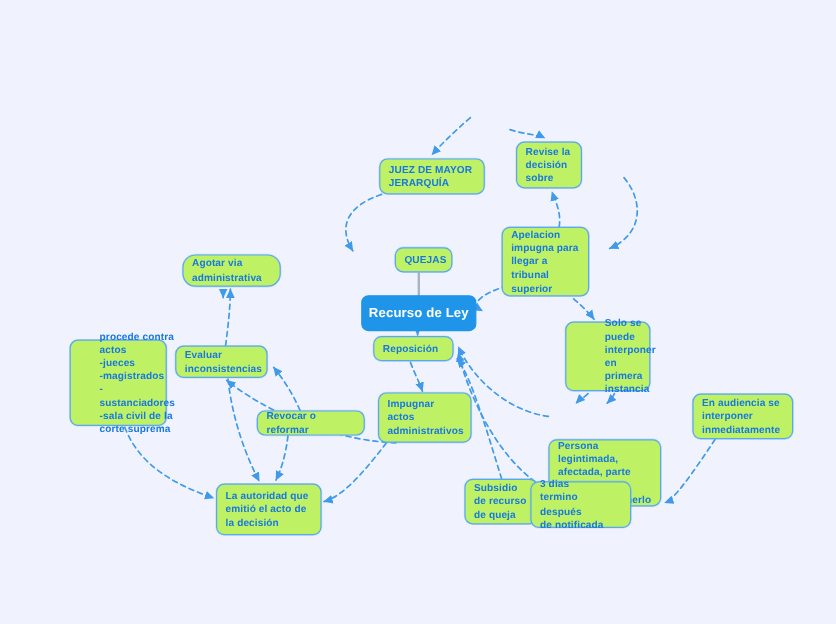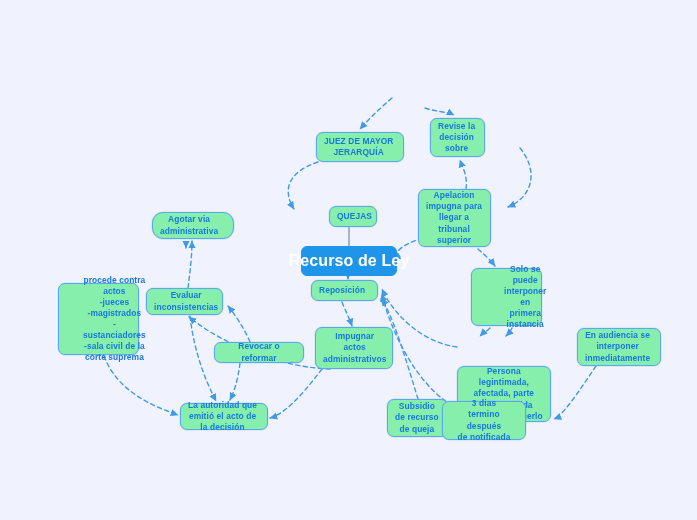--- a/index.html
+++ b/index.html
@@ -24,43 +24,42 @@
   #edges {
     position: absolute;
     left: 0; top: 0;
     width: 697px;
     height: 520px;
     pointer-events: none;
   }
   .node {
     position: absolute;
     box-sizing: border-box;
-    background: #86efac;
+    background: #bef264;
     border: 1.6px solid #58a9ef;
     border-radius: 7px;
     color: #1878e0;
     font-size: 8.2px;
     font-weight: bold;
     line-height: 1.32;
     letter-spacing: 0.1px;
     padding: 5px 7px;
     display: flex;
     align-items: center;
     box-shadow: 0 0 0 0.5px rgba(120,175,235,0.35);
-    text-align: center;
   }
   .node .txt {
     display: block;
     white-space: pre-line;
   }
   .node.center {
     background: #1e95e8;
     border-color: #1e95e8;
     color: #ffffff;
-    font-size: 16px;
+    font-size: 11px;
     border-radius: 6px;
     justify-content: center;
     text-align: center;
     box-shadow: none;
   }
   .node.center .txt { white-space: nowrap; }
   .node.mid {
     font-size: 8.4px;
   }
 </style>
@@ -192,21 +191,21 @@
 legintimada,
 afectada, parte
 desfavorecida
 puede interponerlo</span>
       </div>
       <div class="node mid" style="left: 577px; top: 328px; width: 84px; height: 38px;">
         <span class="txt">En audiencia se
 interponer
 inmediatamente</span>
       </div>
-      <div class="node mid" style="left: 180px; top: 403px; width: 88px; height: 27px;">
+      <div class="node mid" style="left: 180px; top: 403px; width: 88px; height: 43px;">
         <span class="txt">La autoridad que
 emitió el acto de
 la decisión</span>
       </div>
       <div class="node mid" style="left: 387px; top: 399px; width: 61px; height: 38px;">
         <span class="txt">Subsidio
 de recurso
 de queja</span>
       </div>
       <div class="node mid" style="left: 442px; top: 401px; width: 84px; height: 39px;">

